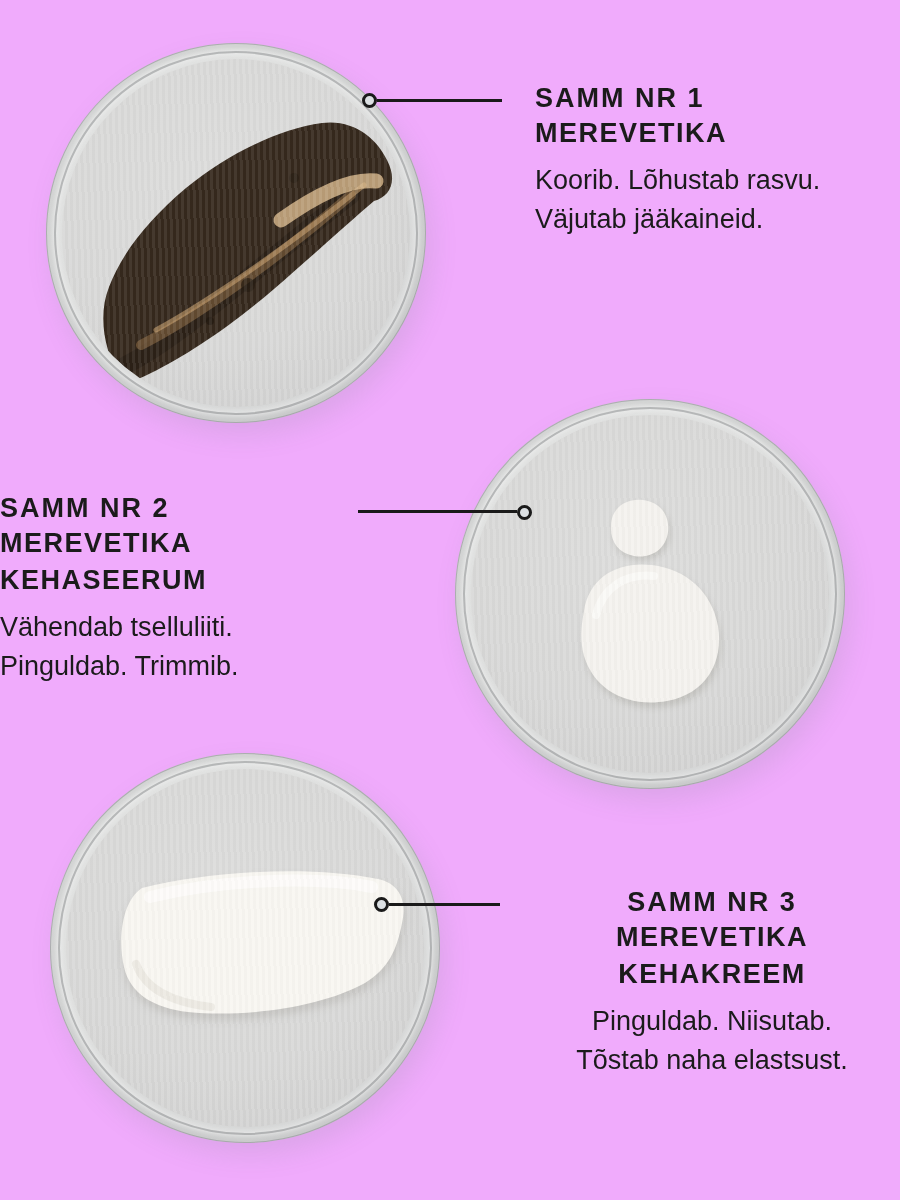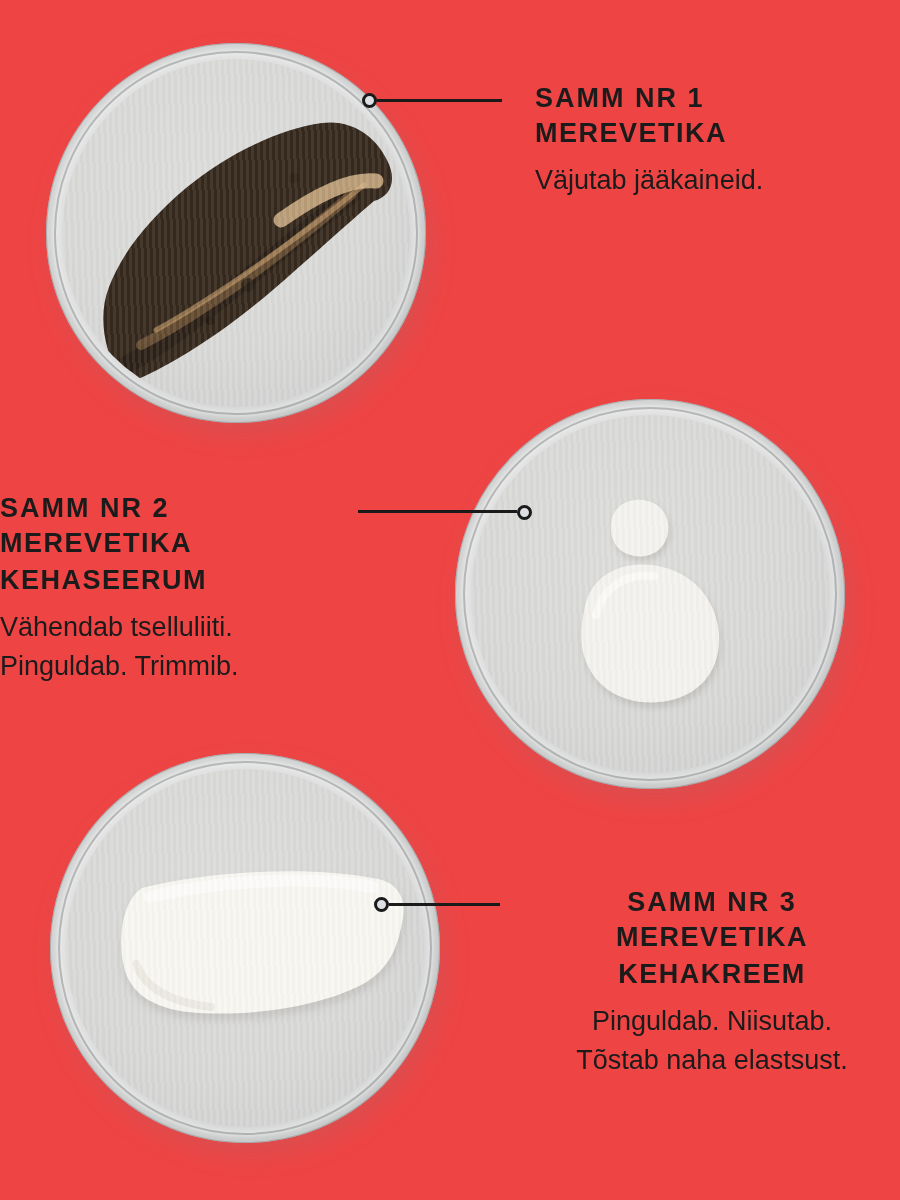--- a/index.html
+++ b/index.html
@@ -1,18 +1,18 @@
 <!DOCTYPE html>
 <html><head>
 <meta charset="utf-8">
 <style>
   html,body { margin:0; padding:0; background:#dce0e3; }
   .canvas {
     position:relative; width:900px; height:1200px; overflow:hidden;
-    background:#ef4444;
+    background:#f0abfc;
     font-family:"Liberation Sans", sans-serif;
   }
 
   
   .dish {
     position:absolute; border-radius:50%;
     background: radial-gradient(circle at 40% 36%, #e6e7e6 0%, #e0e1e0 50%, #d4d5d5 80%, #dcdddd 90%, #cfd1d2 100%);
     box-shadow:
       inset 0 0 0 1px rgba(140,143,146,0.55),
       inset 0 0 20px rgba(128,132,136,0.35),
@@ -149,20 +149,21 @@
   <div class="callout-dot  cd2"></div>
   <div class="callout-line cl3"></div>
   <div class="callout-dot  cd3"></div>
 
   <div class="annotation a1">
     <div class="step-label">SAMM NR 1</div>
     <div class="product-name">
       <div class="name-line">MEREVETIKA</div>
     </div>
     <div class="product-desc">
+      <div class="desc-line">Koorib. Lõhustab rasvu.</div>
       <div class="desc-line">Väjutab jääkaineid.</div>
     </div>
   </div>
 
   <div class="annotation a2">
     <div class="step-label">SAMM NR 2</div>
     <div class="product-name">
       <div class="name-line">MEREVETIKA</div>
       <div class="name-line">KEHASEERUM</div>
     </div>

